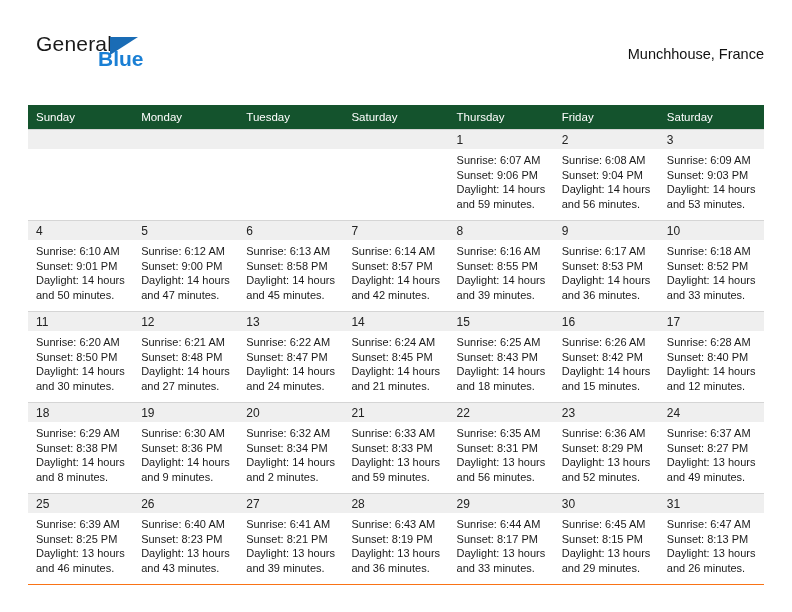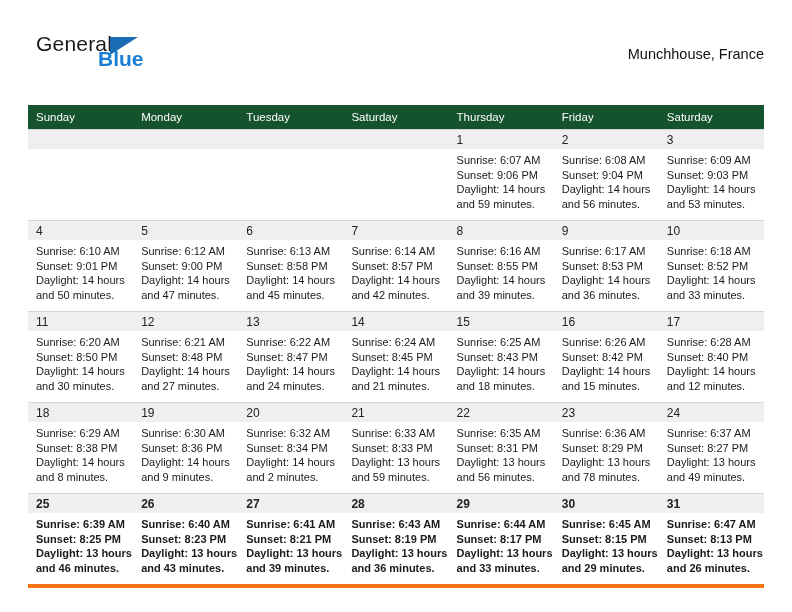--- a/index.html
+++ b/index.html
@@ -136,22 +136,21 @@
   .info {
     padding: 4px 6px 0 8px;
     font-size: 11px;
     line-height: 14.6px;
     color: #1a1a1a;
   }
   .info div {
     white-space: nowrap;
   }
   .calendar tr.week:last-child td {
-    border-bottom: 4px solid #f97316;
-    font-weight: bold;
+    border-bottom: 1px solid #f97316;
   }
 </style>
 </head>
 <body>
 
 <div class="page">
 
   <div class="header">
 
     <div class="brand">
@@ -448,21 +447,21 @@
               </div>
             </div>
           </td>
           <td>
             <div class="cell-inner">
               <div class="daynum-bar">23</div>
               <div class="info">
                 <div>Sunrise: 6:36 AM</div>
                 <div>Sunset: 8:29 PM</div>
                 <div>Daylight: 13 hours</div>
-                <div>and 78 minutes.</div>
+                <div>and 52 minutes.</div>
               </div>
             </div>
           </td>
           <td>
             <div class="cell-inner">
               <div class="daynum-bar">24</div>
               <div class="info">
                 <div>Sunrise: 6:37 AM</div>
                 <div>Sunset: 8:27 PM</div>
                 <div>Daylight: 13 hours</div>

